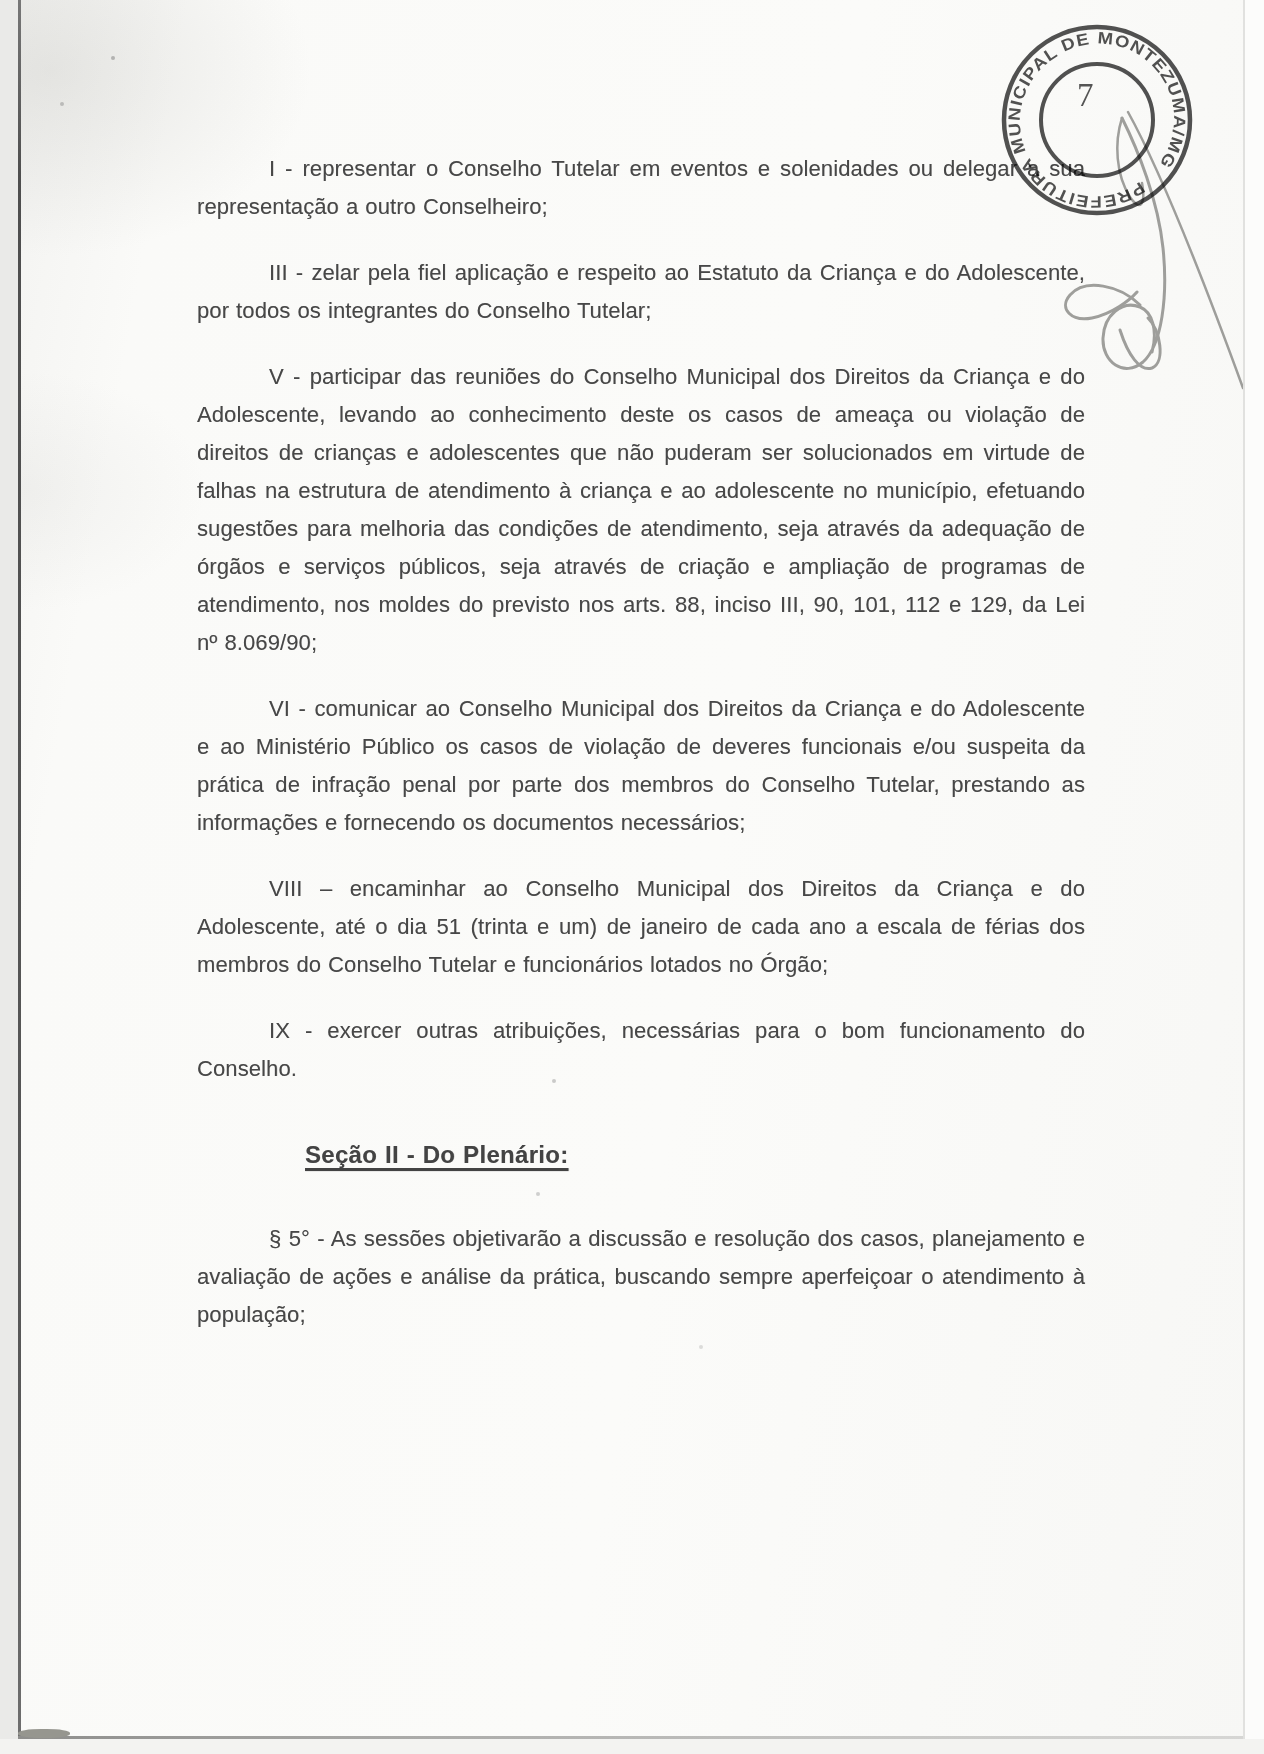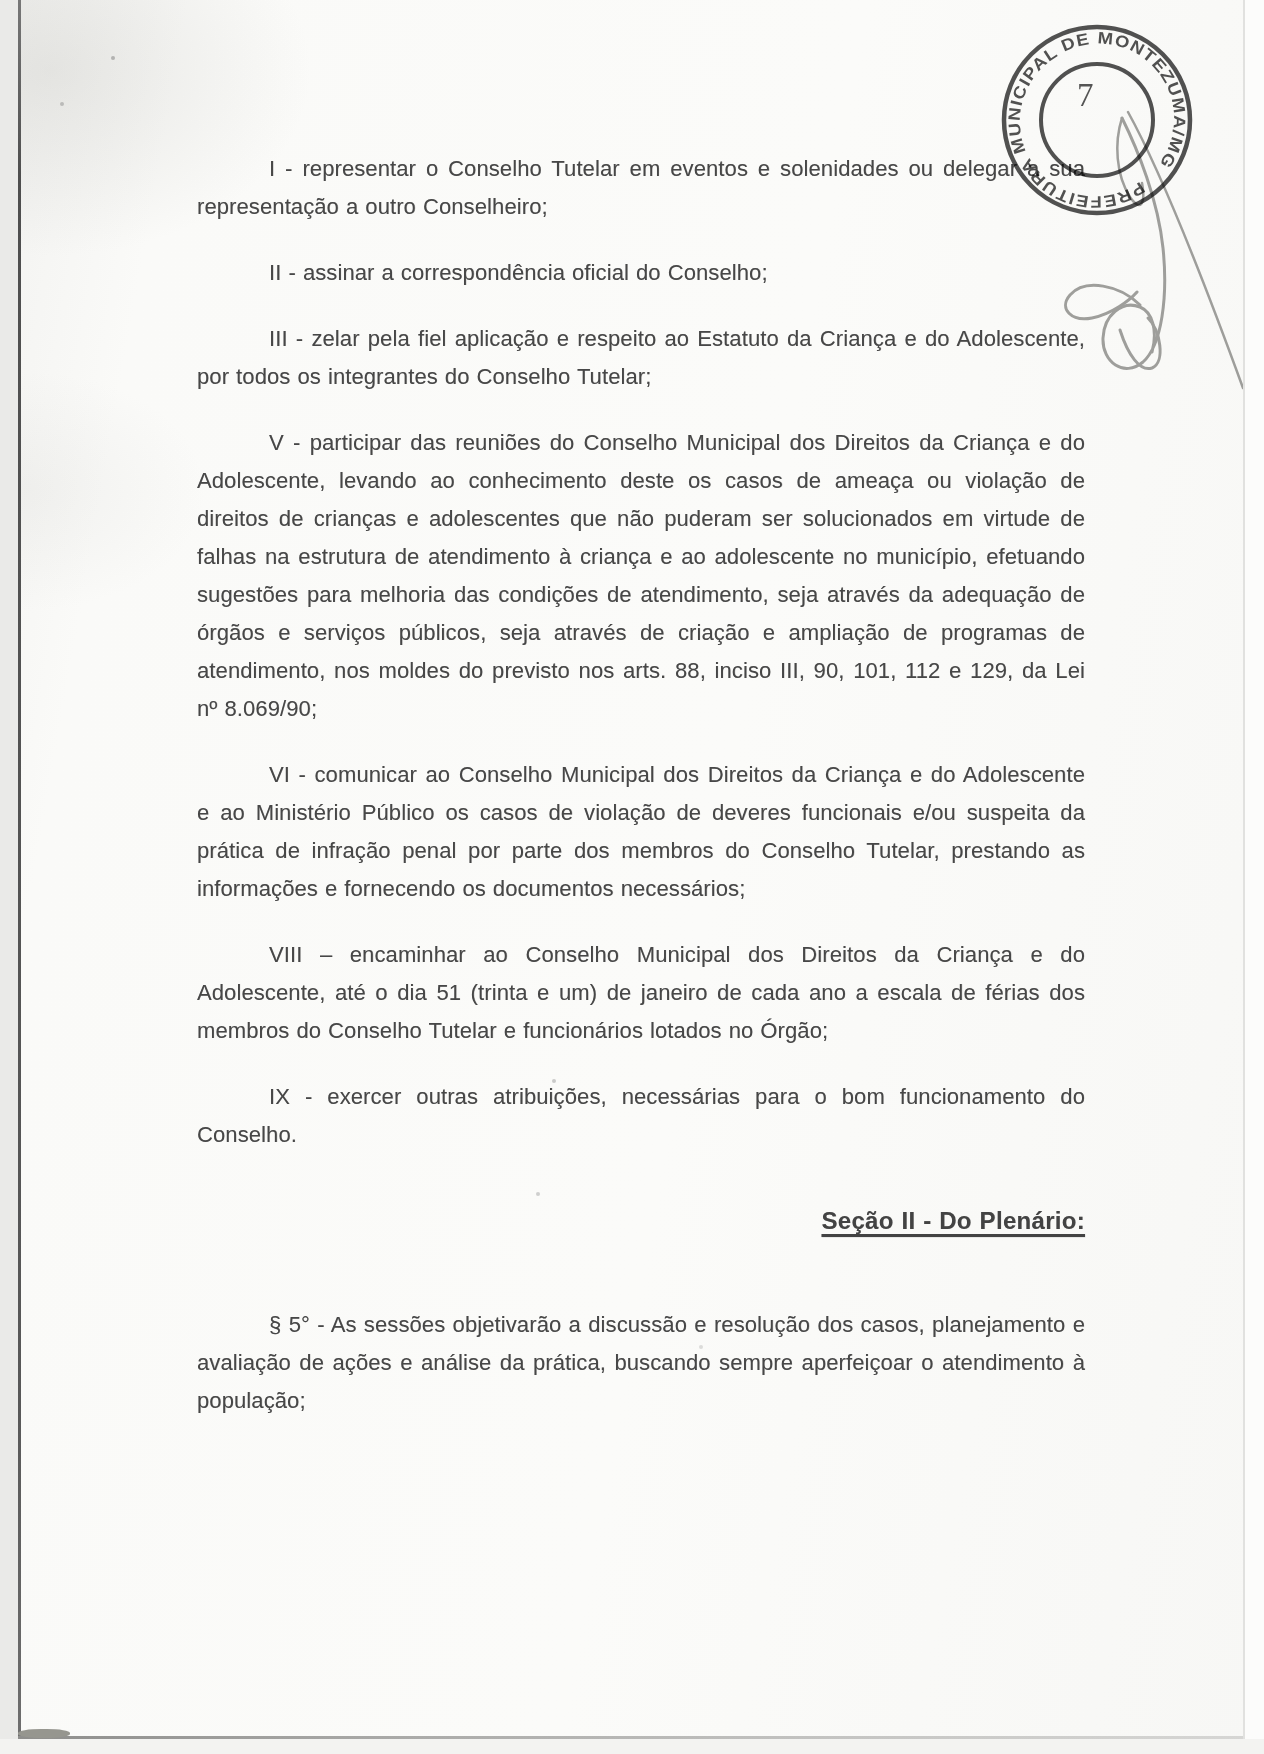--- a/index.html
+++ b/index.html
@@ -35,36 +35,35 @@
   
   .doc{
     position:absolute;left:197px;top:150px;width:888px;
     color:#474747;font-size:22px;line-height:38px;
     text-align:justify;letter-spacing:.1px;word-spacing:.8px;
     text-shadow:.3px .3px .6px rgba(80,80,80,.35);
   }
   .para{margin:0 0 28px 0;text-indent:72px}
   .heading{
     font-size:24px;font-weight:bold;color:#434343;
-    margin:48px 0 66px 0;padding-left:108px;text-indent:0;text-align:right;
+    margin:48px 0 46px 0;padding-left:108px;text-indent:0;text-align:left;
     text-decoration:underline;text-decoration-thickness:2.5px;text-underline-offset:5px;
     letter-spacing:.3px;
   }
   
   .stamp-svg{position:absolute;left:997px;top:20px;mix-blend-mode:multiply;opacity:.88}
   .signature-svg{position:absolute;left:1050px;top:95px;mix-blend-mode:multiply;opacity:.92}
 </style>
 </head>
 <body>
 
 <div class="paper"></div>
 
 <div class="doc">
   <p class="para">I - representar o Conselho Tutelar em eventos e solenidades ou delegar a sua representação a outro Conselheiro;</p>
-  <p class="para">II - assinar a correspondência oficial do Conselho;</p>
   <p class="para">III - zelar pela fiel aplicação e respeito ao Estatuto da Criança e do Adolescente, por todos os integrantes do Conselho Tutelar;</p>
   <p class="para">V - participar das reuniões do Conselho Municipal dos Direitos da Criança e do Adolescente, levando ao conhecimento deste os casos de ameaça ou violação de direitos de crianças e adolescentes que não puderam ser solucionados em virtude de falhas na estrutura de atendimento à criança e ao adolescente no município, efetuando sugestões para melhoria das condições de atendimento, seja através da adequação de órgãos e serviços públicos, seja através de criação e ampliação de programas de atendimento, nos moldes do previsto nos arts. 88, inciso III, 90, 101, 112 e 129, da Lei nº 8.069/90;</p>
   <p class="para">VI - comunicar ao Conselho Municipal dos Direitos da Criança e do Adolescente e ao Ministério Público os casos de violação de deveres funcionais e/ou suspeita da prática de infração penal por parte dos membros do Conselho Tutelar, prestando as informações e fornecendo os documentos necessários;</p>
   <p class="para">VIII – encaminhar ao Conselho Municipal dos Direitos da Criança e do Adolescente, até o dia 51 (trinta e um) de janeiro de cada ano a escala de férias dos membros do Conselho Tutelar e funcionários lotados no Órgão;</p>
   <p class="para">IX - exercer outras atribuições, necessárias para o bom funcionamento do Conselho.</p>
 
   <h2 class="heading">Seção II - Do Plenário:</h2>
 
   <p class="para">§ 5° - As sessões objetivarão a discussão e resolução dos casos, planejamento e avaliação de ações e análise da prática, buscando sempre aperfeiçoar o atendimento à população;</p>
 </div>

